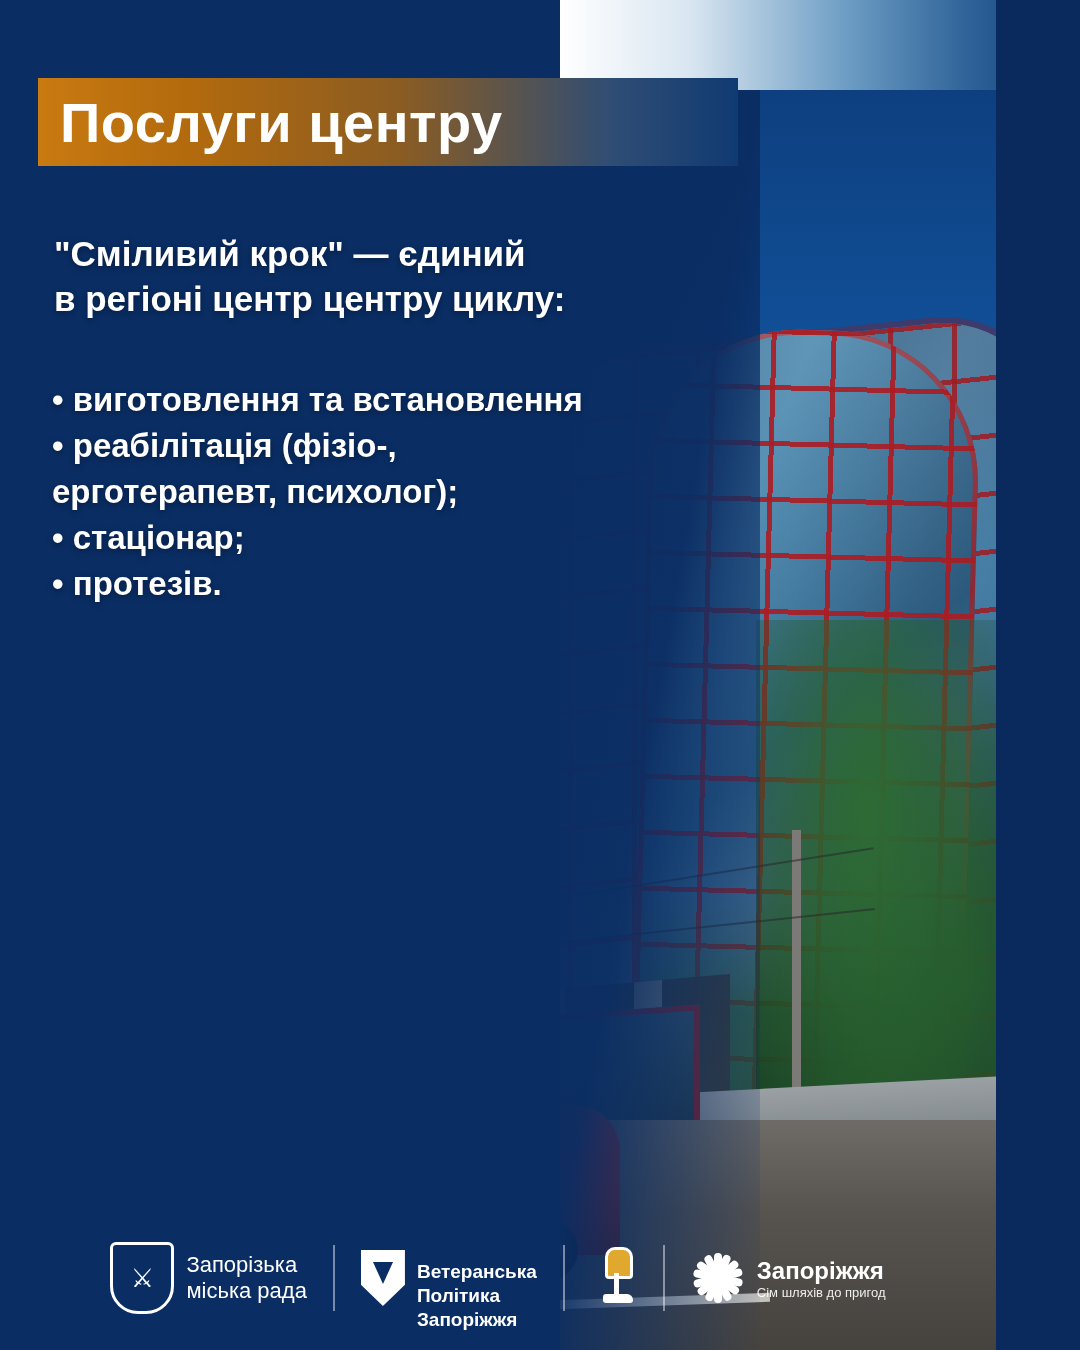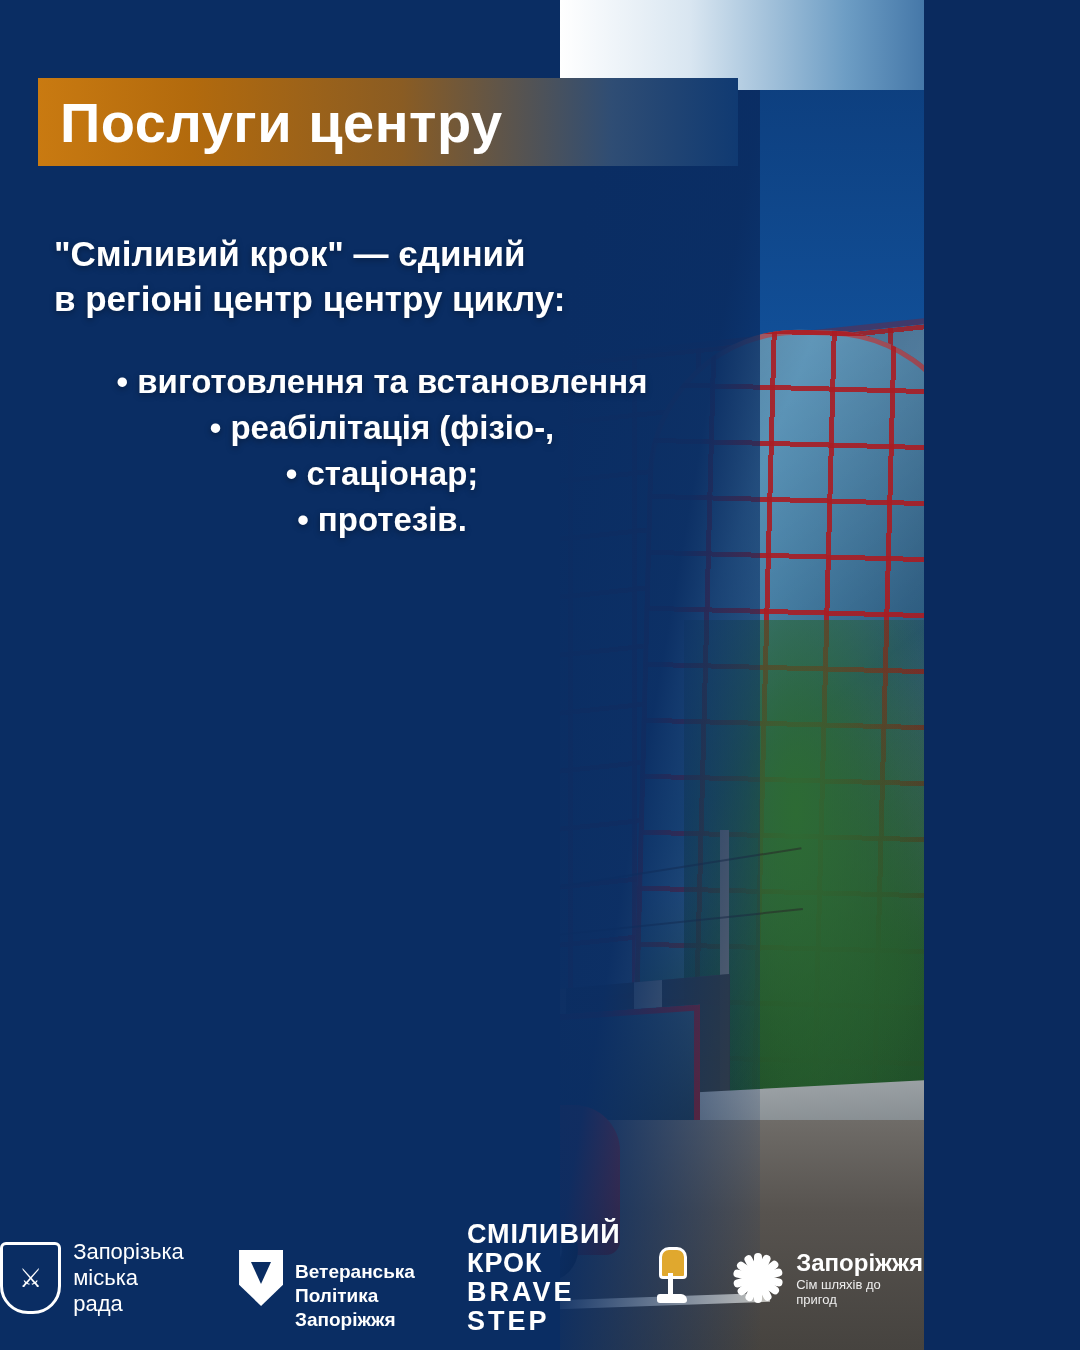--- a/index.html
+++ b/index.html
@@ -2,21 +2,21 @@
 <html lang="uk"><head>
 <meta charset="utf-8">
 <style>
   html, body {
     margin: 0;
     padding: 0;
     background: #0a2a5e;
   }
   .poster {
     position: relative;
-    width: 924px;
+    width: 996px;
     height: 1350px;
     overflow: hidden;
     background: #0b3165;
     font-family: "Liberation Sans", sans-serif;
   }
 
   
   .photo {
     position: absolute;
     inset: 0;
@@ -276,28 +276,27 @@
     width: 660px;
     color: #ffffff;
     font-size: 35px;
     font-weight: bold;
     line-height: 1.28;
     text-shadow: 0 2px 6px rgba(0,0,0,0.35);
   }
   .services {
     position: absolute;
     left: 52px;
-    top: 360px;
+    top: 378px;
     width: 660px;
     color: #ffffff;
     font-size: 33px;
     font-weight: bold;
     line-height: 1.33;
     text-shadow: 0 2px 6px rgba(0,0,0,0.35);
-    text-align: center;
   }
   .services .item { margin-bottom: 2px; }
 
   
   .footer {
     position: absolute;
     left: 0; right: 0;
     bottom: 26px;
     height: 92px;
     display: flex;
@@ -476,20 +475,21 @@
   </div>
 
   <div class="lead">
     <div>"Сміливий крок" — єдиний</div>
     <div>в регіоні центр центру циклу:</div>
   </div>
 
   <div class="services">
     <div class="item">•  виготовлення та встановлення</div>
     <div class="item">•  реабілітація (фізіо-,</div>
+    <div class="item">ерготерапевт, психолог);</div>
     <div class="item">•  стаціонар;</div>
     <div class="item">•  протезів.</div>
   </div>
 
   <div class="footer">
 
     <div class="logo">
       <div class="crest">⚔</div>
       <div class="logo-text">Запорізька
 міська рада</div>
@@ -500,24 +500,20 @@
     <div class="logo">
       <div class="shield"></div>
       <div class="vp-text">Ветеранська
 Політика
 Запоріжжя</div>
     </div>
 
     <div class="vsep"></div>
 
     <div class="logo">
-      <div class="brave">
-        <div class="l1">СМІЛИВИЙ КРОК</div>
-        <div class="l2">BRAVE STEP</div>
-      </div>
       <div class="prosthesis">
         <div class="cup"></div>
         <div class="rod"></div>
         <div class="foot"></div>
       </div>
     </div>
 
     <div class="vsep"></div>
 
     <div class="logo">

